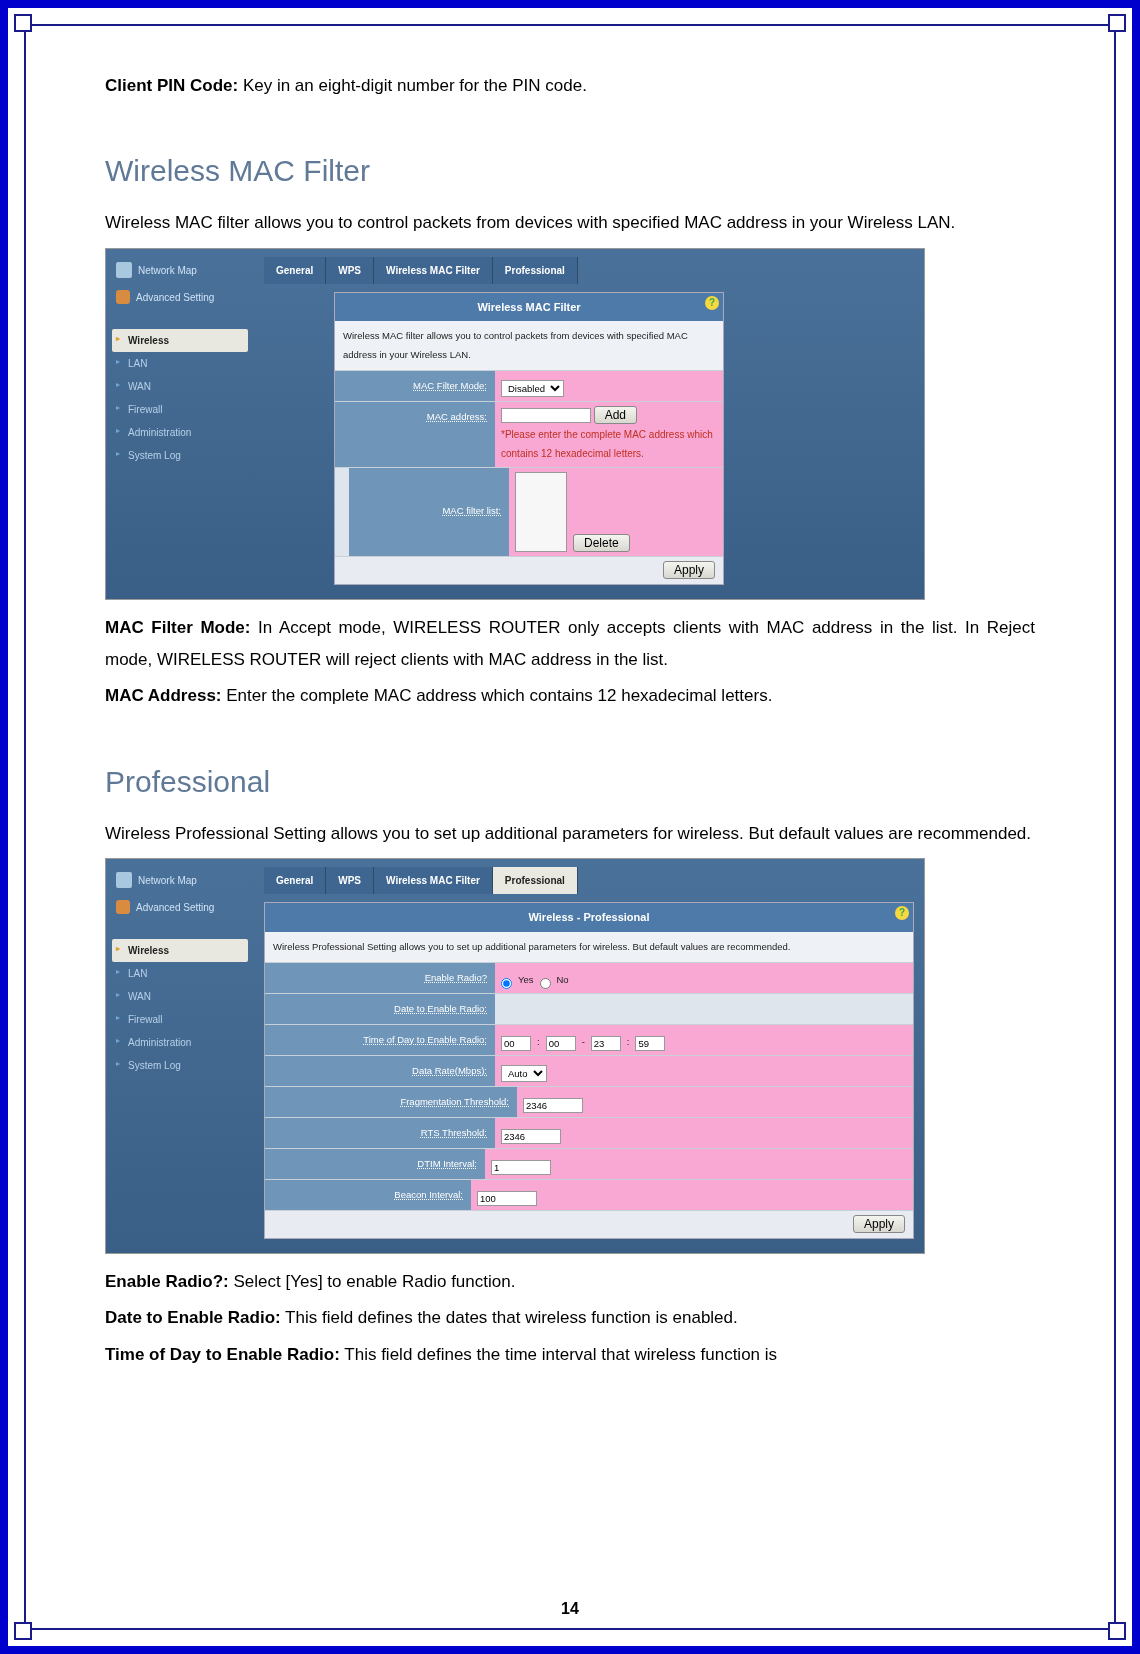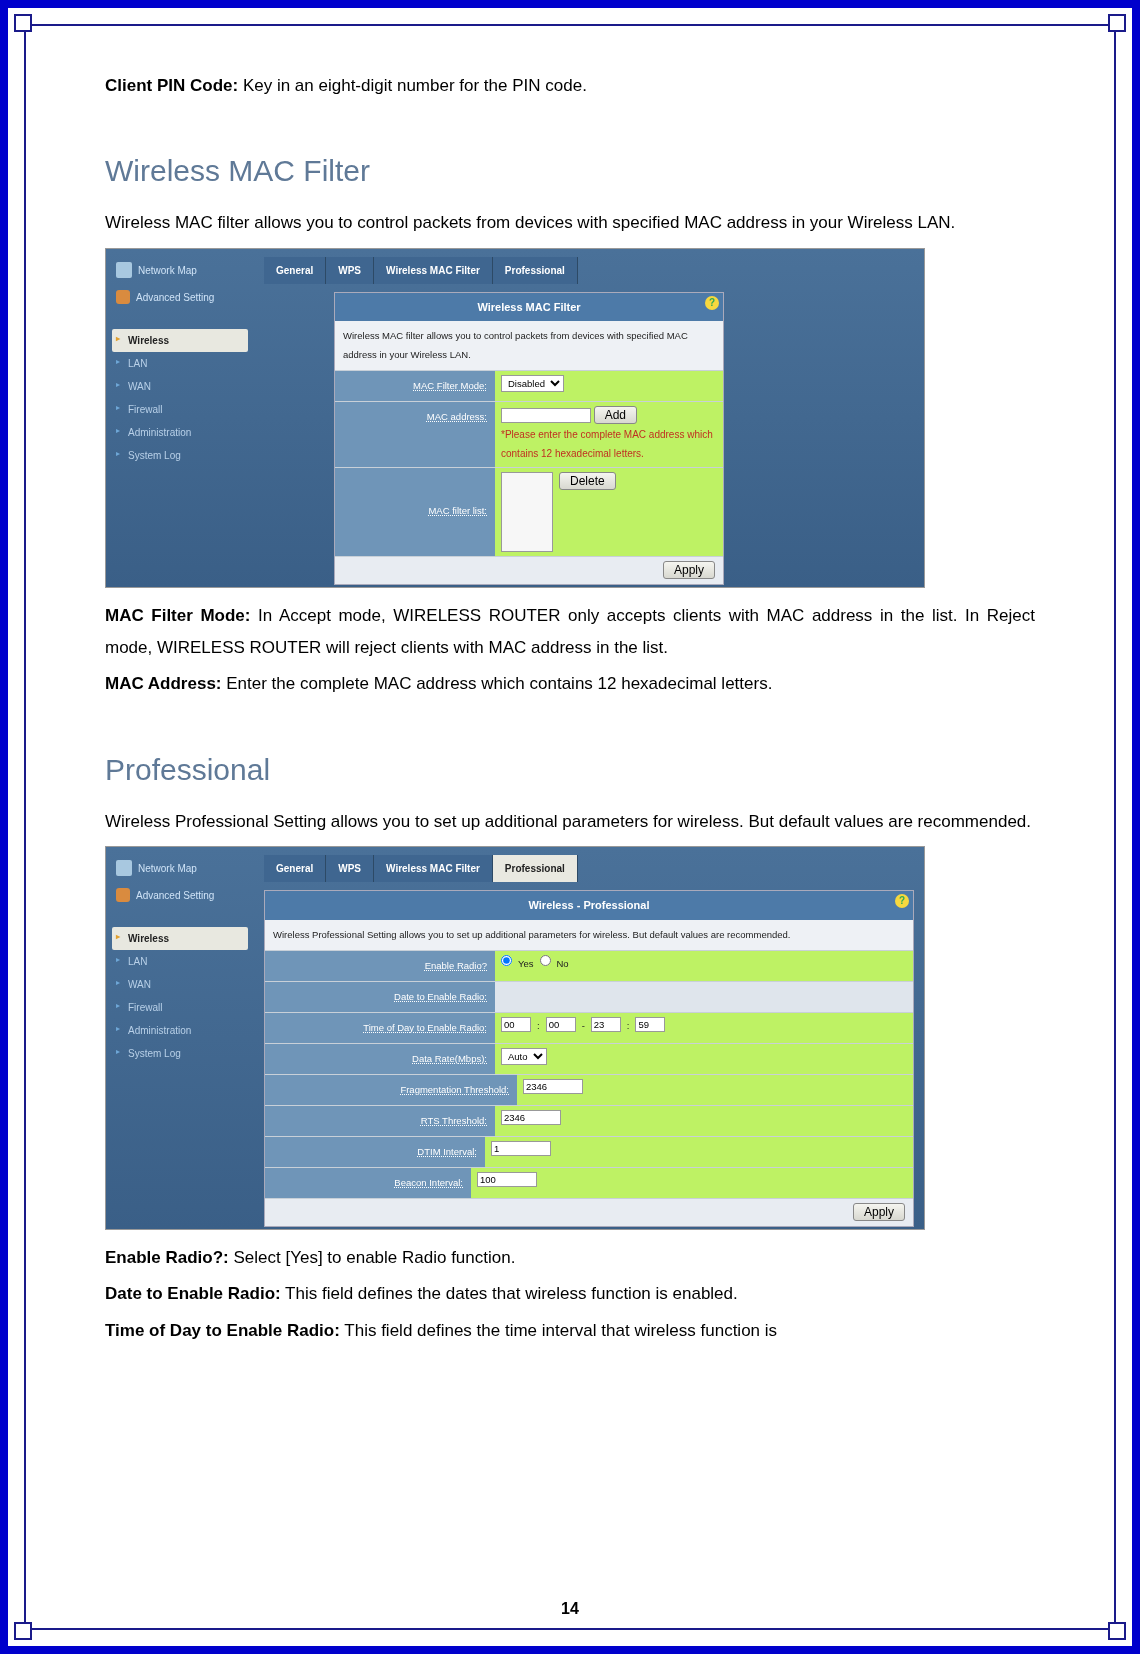--- a/index.html
+++ b/index.html
@@ -101,21 +101,21 @@
   }
   .sb-sub-item.active {
     background: #e8e8e0;
     color: #222;
     font-weight: bold;
     border-radius: 2px;
   }
   .sb-sub-item.active::before { color: #e0a030; }
   .ui-main {
     flex: 1;
-    padding: 8px 10px 2px 10px;
+    padding: 8px 10px 14px 10px;
     font-size: 10px;
     color: #fff;
   }
   .tabs {
     display: flex;
     gap: 0;
     margin-bottom: 8px;
   }
   .tab {
     padding: 4px 12px;
@@ -173,25 +173,25 @@
     text-align: right;
     padding: 6px 8px;
     color: #fff;
     font-size: 9.5px;
     background: #6f95b8;
     text-decoration: underline dotted;
   }
   .row-field {
     flex: 1;
     padding: 4px 6px;
-    background: #bef264;
+    background: #f9a8d4;
     color: #222;
     font-size: 9.5px;
     display: flex;
-    align-items: flex-start;
+    align-items: flex-end;
     gap: 6px;
     flex-wrap: wrap;
   }
   .row-field select, .row-field input[type="text"] {
     font-size: 9.5px;
     padding: 1px 2px;
     border: 1px solid #999;
     background: #fff;
   }
   .row-field .tiny { width: 30px; }
@@ -285,21 +285,21 @@
           </div>
           <div class="form-row">
             <div class="row-label">MAC address:</div>
             <div class="row-field" style="display:block;">
               <input type="text" style="width: 90px;">
               <button class="btn">Add</button>
               <div class="warn">*Please enter the complete MAC address which contains 12 hexadecimal letters.</div>
             </div>
           </div>
           <div class="form-row">
-            <div class="row-label" style="padding-top:34px;">MAC filter list:</div>
+            <div class="row-label" style="padding-top:34px;margin-left:14px;">MAC filter list:</div>
             <div class="row-field">
               <div class="listbox"></div>
               <button class="btn">Delete</button>
             </div>
           </div>
           <div class="apply-row">
             <button class="btn">Apply</button>
           </div>
         </div>
       </div>

